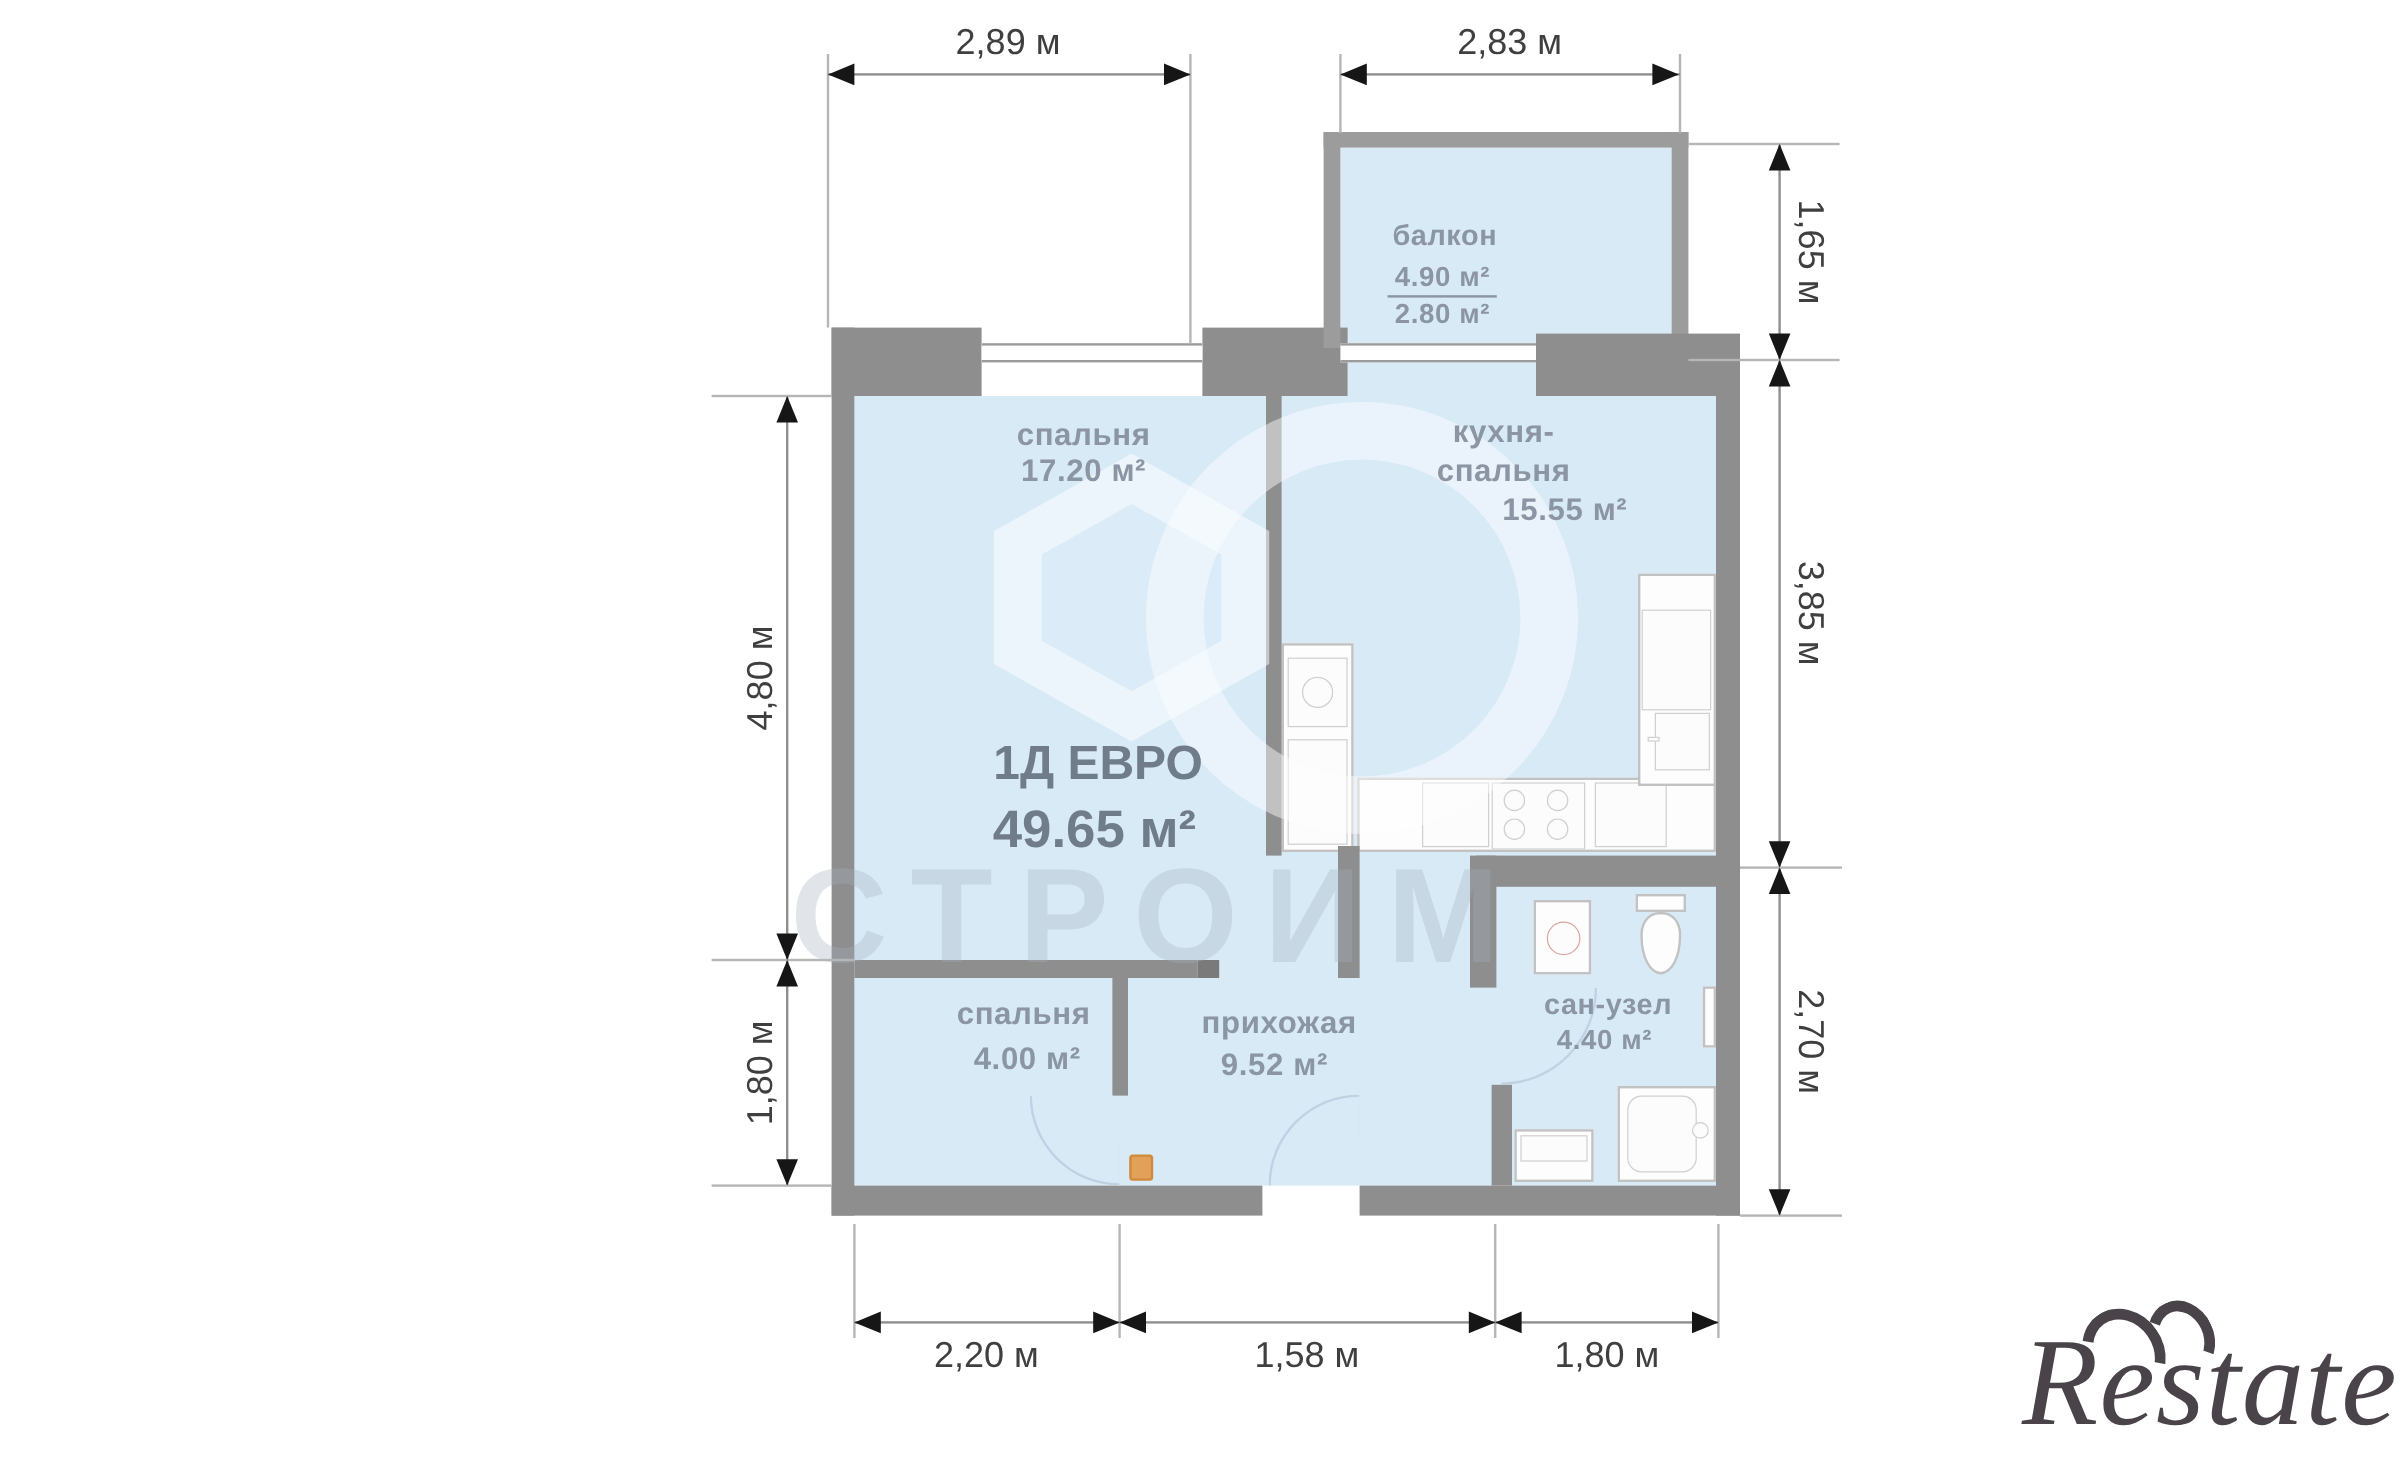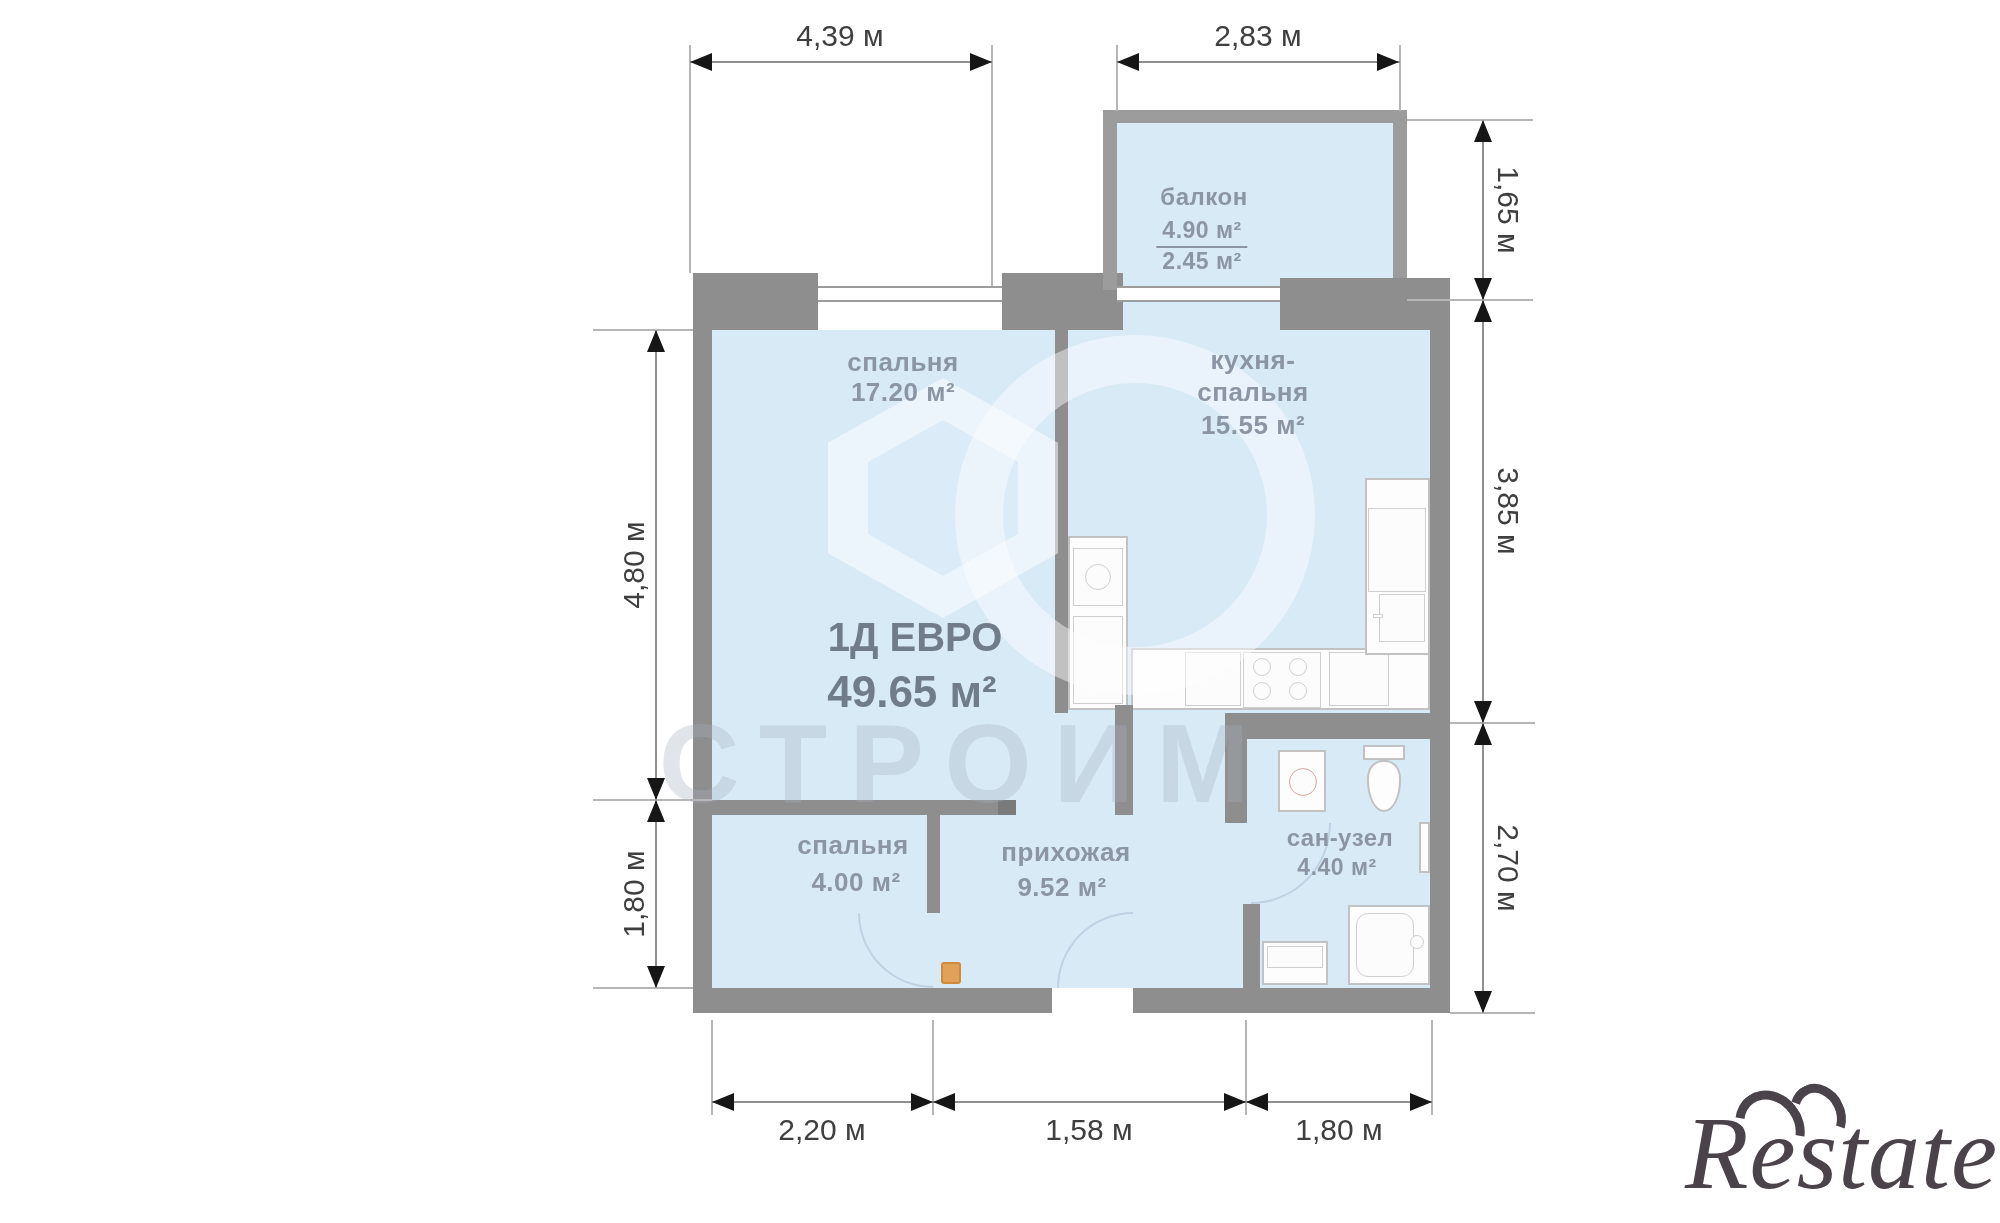--- a/index.html
+++ b/index.html
@@ -113,46 +113,46 @@
   <div class="abs hex" style="left:828px;top:378px;width:230px;height:240px;background:rgba(255,255,255,.5);"></div>
   <div class="abs hex" style="left:868px;top:420px;width:150px;height:156px;background:rgba(217,234,247,.9);"></div>
   <div class="abs circle" style="left:955px;top:335px;width:360px;height:360px;border:48px solid rgba(255,255,255,.45);box-sizing:border-box;"></div>
   <div class="abs wm" style="left:965px;top:763px;">СТРОИМ</div>
 
   <div class="abs rlab" style="left:903px;top:362px;">спальня</div>
   <div class="abs rlab sub" style="left:903px;top:392px;">17.20 м²</div>
 
   <div class="abs rlab" style="left:1253px;top:360px;">кухня-</div>
   <div class="abs rlab" style="left:1253px;top:392px;">спальня</div>
-  <div class="abs rlab sub" style="left:1253px;top:425px;">15.55 м²</div>
+  <div class="abs rlab sub" style="left:1304px;top:425px;">15.55 м²</div>
 
   <div class="abs rlab" style="left:1204px;top:197px;font-size:24px;">балкон</div>
   <div class="abs rlab" style="left:1202px;top:246px;font-size:23px;">
     <span class="frac-top">4.90 м²</span><br>
-    <span>2.45 м²</span>
+    <span>2.80 м²</span>
   </div>
 
   <div class="abs rlab" style="left:853px;top:845px;">спальня</div>
   <div class="abs rlab sub" style="left:856px;top:882px;">4.00 м²</div>
 
   <div class="abs rlab" style="left:1066px;top:852px;">прихожая</div>
   <div class="abs rlab sub" style="left:1062px;top:887px;">9.52 м²</div>
 
   <div class="abs rlab" style="left:1340px;top:838px;font-size:24px;">сан-узел</div>
   <div class="abs rlab sub" style="left:1337px;top:867px;font-size:23px;">4.40 м²</div>
 
   <div class="abs title-code" style="left:915px;top:637px;">1Д ЕВРО</div>
   <div class="abs title-area" style="left:912px;top:692px;">49.65 м²</div>
 
   <div class="abs ext" style="left:689px;top:45px;width:2px;height:228px;"></div>
   <div class="abs ext" style="left:991px;top:45px;width:2px;height:241px;"></div>
   <div class="abs dim" style="left:690px;top:61px;width:302px;height:2px;"></div>
   <div class="abs tr tr-l" style="left:690px;top:53px;"></div>
   <div class="abs tr tr-r" style="left:970px;top:53px;"></div>
-  <div class="abs dlab" style="left:840px;top:36px;">4,39 м</div>
+  <div class="abs dlab" style="left:840px;top:36px;">2,89 м</div>
 
   <div class="abs ext" style="left:1116px;top:45px;width:2px;height:66px;"></div>
   <div class="abs ext" style="left:1399px;top:45px;width:2px;height:66px;"></div>
   <div class="abs dim" style="left:1117px;top:61px;width:283px;height:2px;"></div>
   <div class="abs tr tr-l" style="left:1117px;top:53px;"></div>
   <div class="abs tr tr-r" style="left:1377px;top:53px;"></div>
   <div class="abs dlab" style="left:1258px;top:36px;">2,83 м</div>
 
   <div class="abs dim" style="left:1482px;top:120px;width:2px;height:893px;"></div>
   <div class="abs ext" style="left:1407px;top:119px;width:126px;height:2px;"></div>

